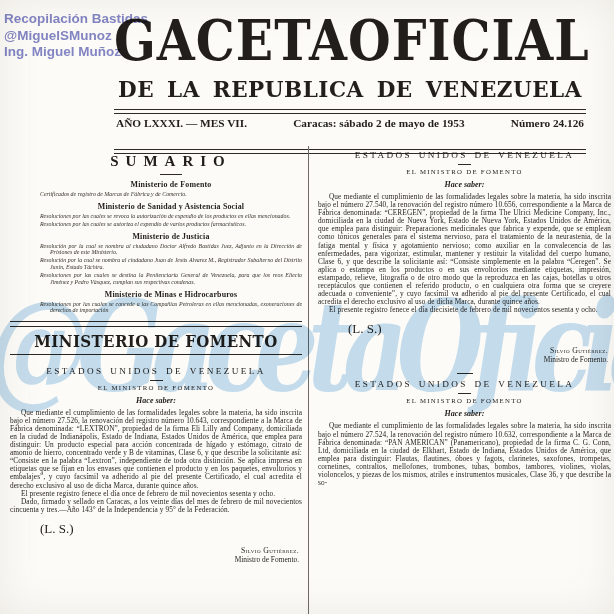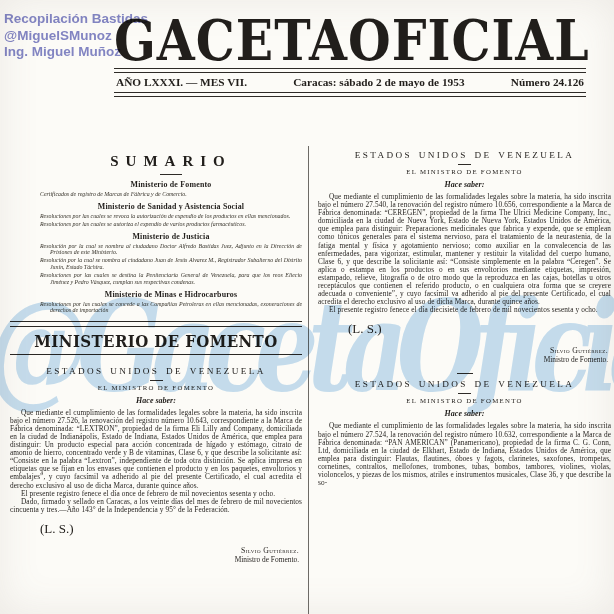--- a/index.html
+++ b/index.html
@@ -9,21 +9,21 @@
   
   .masthead{position:absolute;left:114px;top:14px;width:472px;}
   .title-row{display:flex;justify-content:space-between;font-family:"DejaVu Serif",serif;
              font-weight:bold;font-size:49px;line-height:.95;letter-spacing:1px;
              transform:scaleY(1.14);transform-origin:top;}
   .subtitle{text-align:center;font-family:"DejaVu Serif",serif;font-weight:bold;
             font-size:21.5px;margin-top:16px;letter-spacing:.5px;word-spacing:5px;}
   .dateline-block{margin-top:7px;}
   .rule{height:3px;border-top:1.7px solid #2e2b27;border-bottom:1.7px solid #2e2b27;}
   .dateline{display:flex;justify-content:space-between;align-items:flex-end;
-            font-size:11.3px;font-weight:bold;padding:3px 2px 4px 2px;}
+            font-size:11.3px;font-weight:bold;padding:3px 2px 20px 2px;}
   
   .columns{position:absolute;top:146px;left:10px;display:flex;height:468px;}
   .col-left{width:292px;padding-right:5px;}
   .col-right{width:293px;border-left:1px solid #6d6a66;padding-left:9px;margin-left:1px;}
   
   .sumario{margin-left:30px;}
   .sumario-title{text-align:center;font-size:15px;font-weight:bold;letter-spacing:7px;margin-top:7px;}
   .title-dash{width:22px;border-top:1.2px solid #2e2b27;margin:4px auto 1px auto;}
   .ministry{text-align:center;font-weight:bold;font-size:7.9px;margin-top:5px;letter-spacing:.2px;}
   .entry{font-size:5.9px;line-height:6.5px;font-style:italic;text-align:justify;
@@ -63,20 +63,21 @@
     <div>Recopilación Bastidas</div>
     <div>@MiguelSMunoz</div>
     <div>Ing. Miguel Muñoz</div>
   </div>
 
   <div class="masthead">
     <div class="title-row">
       <span>GACETA</span>
       <span>OFICIAL</span>
     </div>
+    <div class="subtitle">DE LA REPUBLICA DE VENEZUELA</div>
     <div class="dateline-block">
       <div class="rule"></div>
       <div class="dateline">
         <span>AÑO LXXXI. — MES VII.</span>
         <span>Caracas: sábado 2 de mayo de 1953</span>
         <span>Número 24.126</span>
       </div>
       <div class="rule"></div>
     </div>
   </div>

